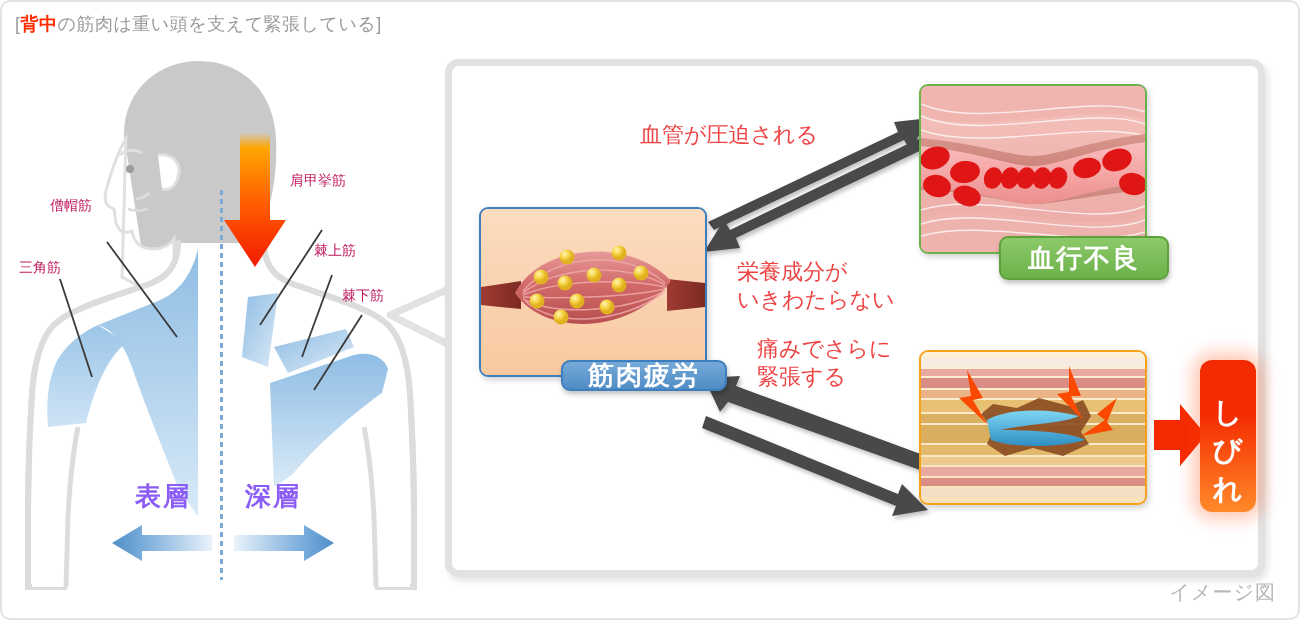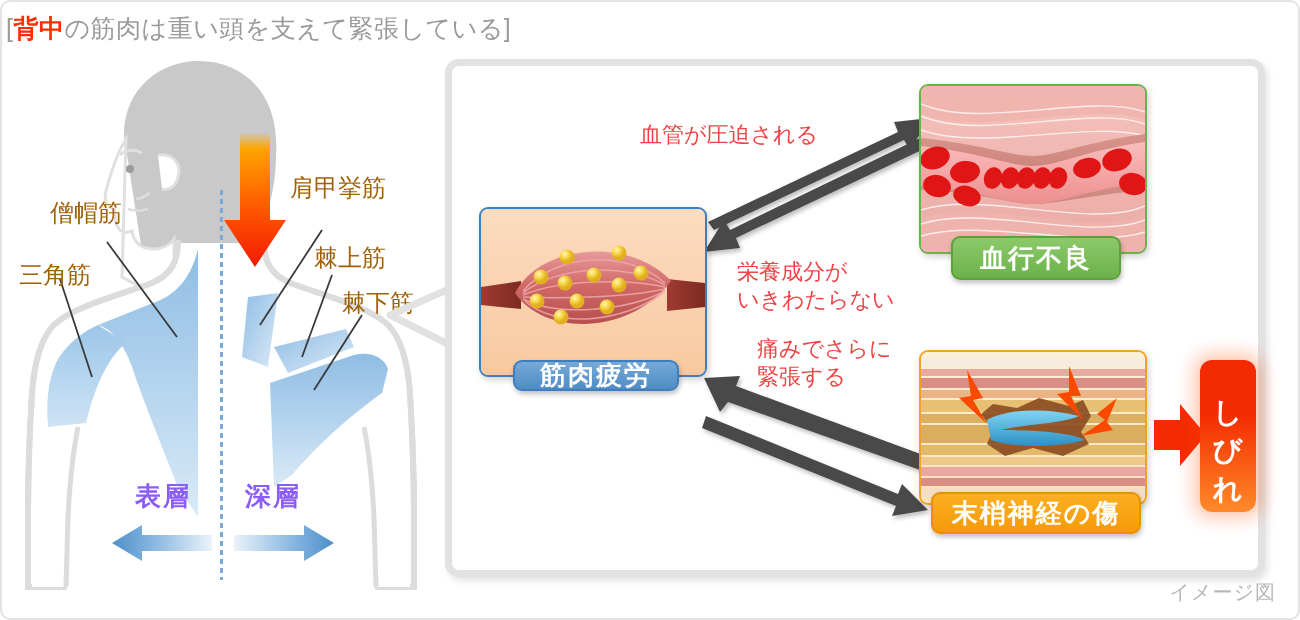--- a/index.html
+++ b/index.html
@@ -12,31 +12,31 @@
   #root {
     position: relative;
     width: 1300px; height: 620px;
     background: #ffffff;
     border: 2px solid #e3e3e3;
     border-radius: 10px;
   }
 
   
   #title {
-    position: absolute; left: 4px; top: 10px;
-    font-size: 25px; color: #9a9a9a;
+    position: absolute; left: 13px; top: 10px;
+    font-size: 18px; color: #9a9a9a;
     letter-spacing: .5px; white-space: nowrap;
   }
   #title .kw { color: #ff2d00; font-weight: bold; }
 
   
   #anatomy { position: absolute; left: 0; top: 45px; width: 440px; height: 540px; }
 
   .anat-label {
-    position: absolute; font-size: 24px; color: #a16207;
+    position: absolute; font-size: 14px; color: #be185d;
     white-space: nowrap;
   }
 
   #midline {
     position: absolute; left: 218px; top: 143px; width: 3px; height: 390px;
     background-image: linear-gradient(#7aa9d8 55%, rgba(0,0,0,0) 0);
     background-size: 3px 9px;
   }
 
   
@@ -62,20 +62,21 @@
   .node-img {
     border-radius: 9px; overflow: hidden; position: relative;
     box-shadow: 2px 3px 6px rgba(0,0,0,.18);
   }
   .badge {
     position: absolute; border-radius: 9px;
     color: #fff; font-weight: bold; text-align: center;
     box-shadow: 1px 3px 5px rgba(0,0,0,.25);
     display: flex; align-items: center; justify-content: center;
     letter-spacing: 2px;
+    margin-left: 48px;
   }
 
   
   #n-muscle { left: 477px; top: 205px; }
   #n-muscle .node-img { width: 228px; height: 170px; border: 2px solid #3d7ebf; background: #fbd2ad; }
   #n-muscle .badge { left: 34px; top: 153px; width: 166px; height: 31px; font-size: 26px;
                      background: linear-gradient(#76a9d8,#4f8cc5); border: 2px solid #3d7ebf; }
 
   
   #n-blood { left: 917px; top: 82px; }
@@ -417,23 +418,20 @@
                  L142 104 L112 96 L84 104 L66 92 L72 78 Z" fill="#8a4b22" opacity=".9"></path>
         <path d="M66 68 C88 56 128 56 158 64 C140 72 104 72 80 78
                  C110 78 150 80 164 88 C134 96 92 96 70 88 Z" fill="url(#nerveBlue)"></path>
         <g fill="#fb4a00">
           <path d="M46 18 L62 46 L52 48 L66 72 L38 46 L50 44 Z"></path>
           <path d="M148 14 L160 44 L150 44 L162 68 L136 42 L148 40 Z"></path>
           <path d="M196 46 L176 62 L184 68 L160 84 L192 78 L186 70 Z"></path>
         </g>
       </svg>
     </div>
-    <div class="badge">
-      <span>末梢神経の傷</span>
-    </div>
   </div>
 
   <svg id="numb-arrow" viewBox="0 0 52 62">
     <path d="M0 16 L26 16 L26 0 L52 31 L26 62 L26 46 L0 46 Z" fill="#f42a00"></path>
   </svg>
 
   <div id="n-numb">
     <span>しびれ</span>
   </div>
 

